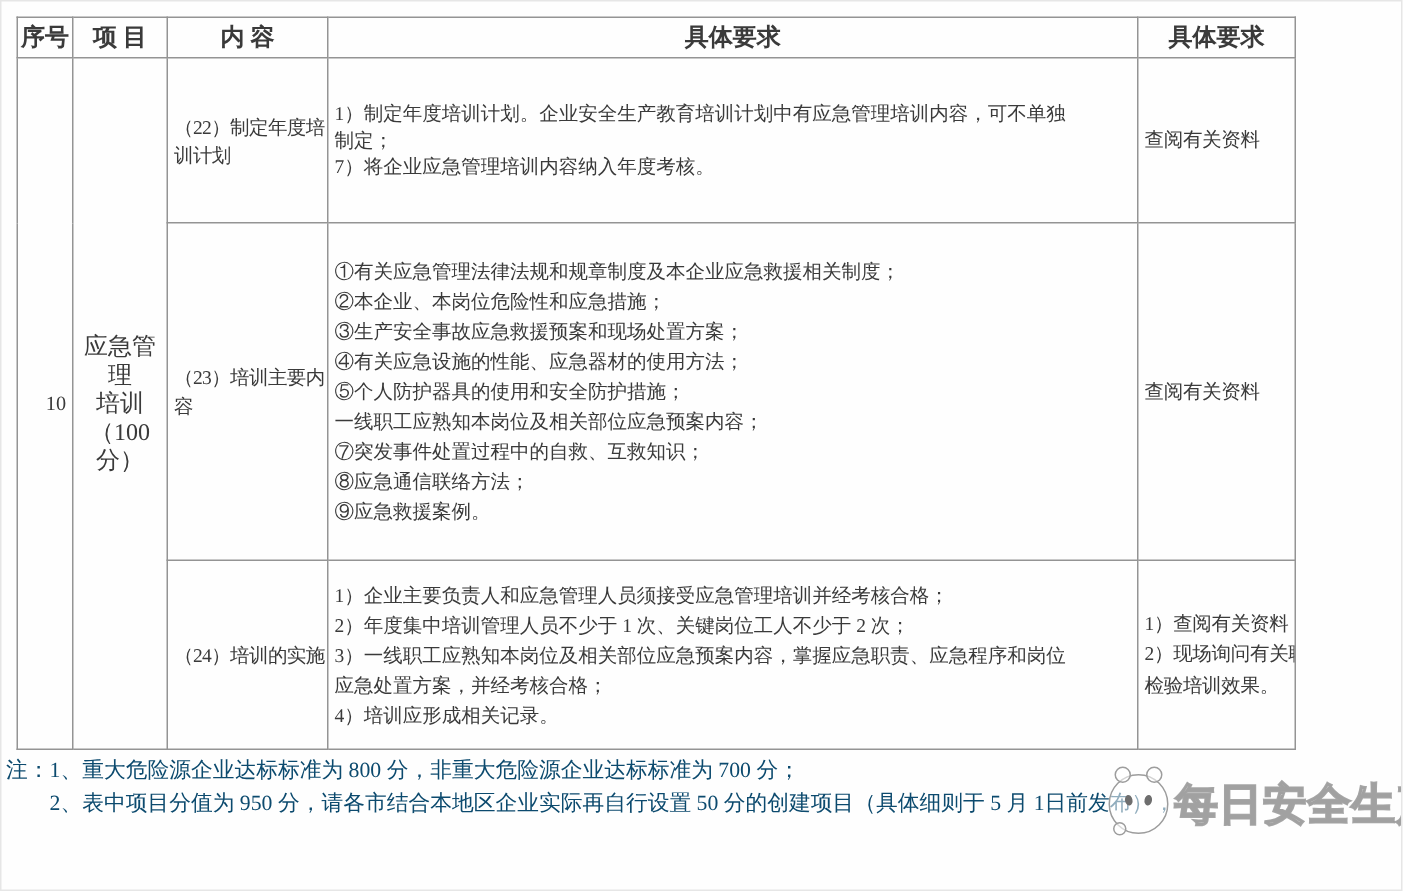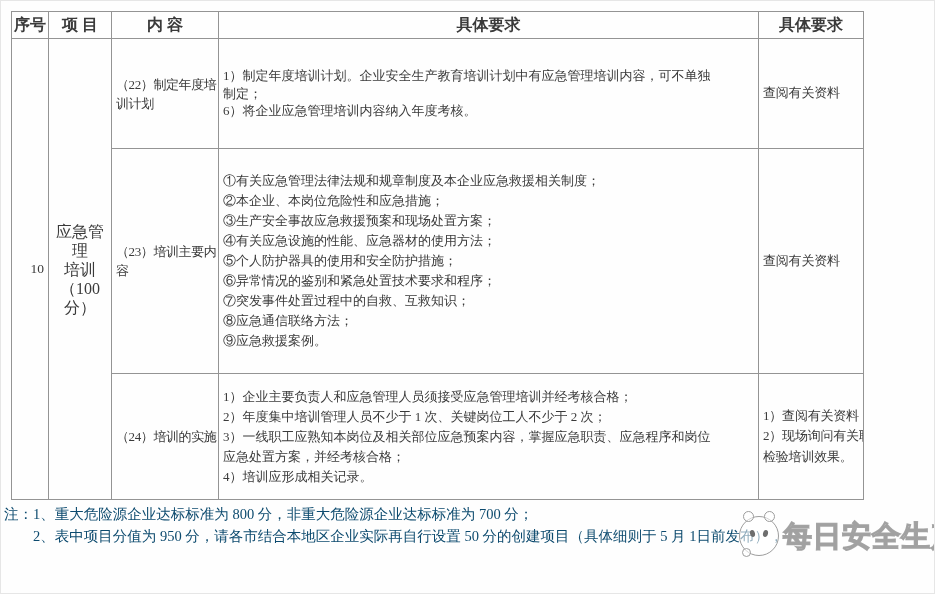--- a/index.html
+++ b/index.html
@@ -122,38 +122,38 @@
           <div class="line">培训</div>
           <div class="line">（100 分）</div>
         </td>
         <td class="cell-content">
           <div class="line">（22）制定年度培</div>
           <div class="line">训计划</div>
         </td>
         <td class="cell-req tight">
           <div class="line">1）制定年度培训计划。企业安全生产教育培训计划中有应急管理培训内容，可不单独</div>
           <div class="line">制定；</div>
-          <div class="line">6）将企业应急管理培训内容纳入年度考核。</div>
+          <div class="line">7）将企业应急管理培训内容纳入年度考核。</div>
         </td>
         <td class="cell-assess">
           <div class="line">查阅有关资料</div>
         </td>
       </tr>
       <tr style="height:225px">
         <td class="cell-content">
           <div class="line">（23）培训主要内</div>
           <div class="line">容</div>
         </td>
         <td class="cell-req">
           <div class="line">①有关应急管理法律法规和规章制度及本企业应急救援相关制度；</div>
           <div class="line">②本企业、本岗位危险性和应急措施；</div>
           <div class="line">③生产安全事故应急救援预案和现场处置方案；</div>
           <div class="line">④有关应急设施的性能、应急器材的使用方法；</div>
           <div class="line">⑤个人防护器具的使用和安全防护措施；</div>
-          <div class="line">⑥异常情况的鉴别和紧急处置技术要求和程序；</div>
+          <div class="line">一线职工应熟知本岗位及相关部位应急预案内容；</div>
           <div class="line">⑦突发事件处置过程中的自救、互救知识；</div>
           <div class="line">⑧应急通信联络方法；</div>
           <div class="line">⑨应急救援案例。</div>
         </td>
         <td class="cell-assess">
           <div class="line">查阅有关资料</div>
         </td>
       </tr>
       <tr style="height:126px">
         <td class="cell-content">

